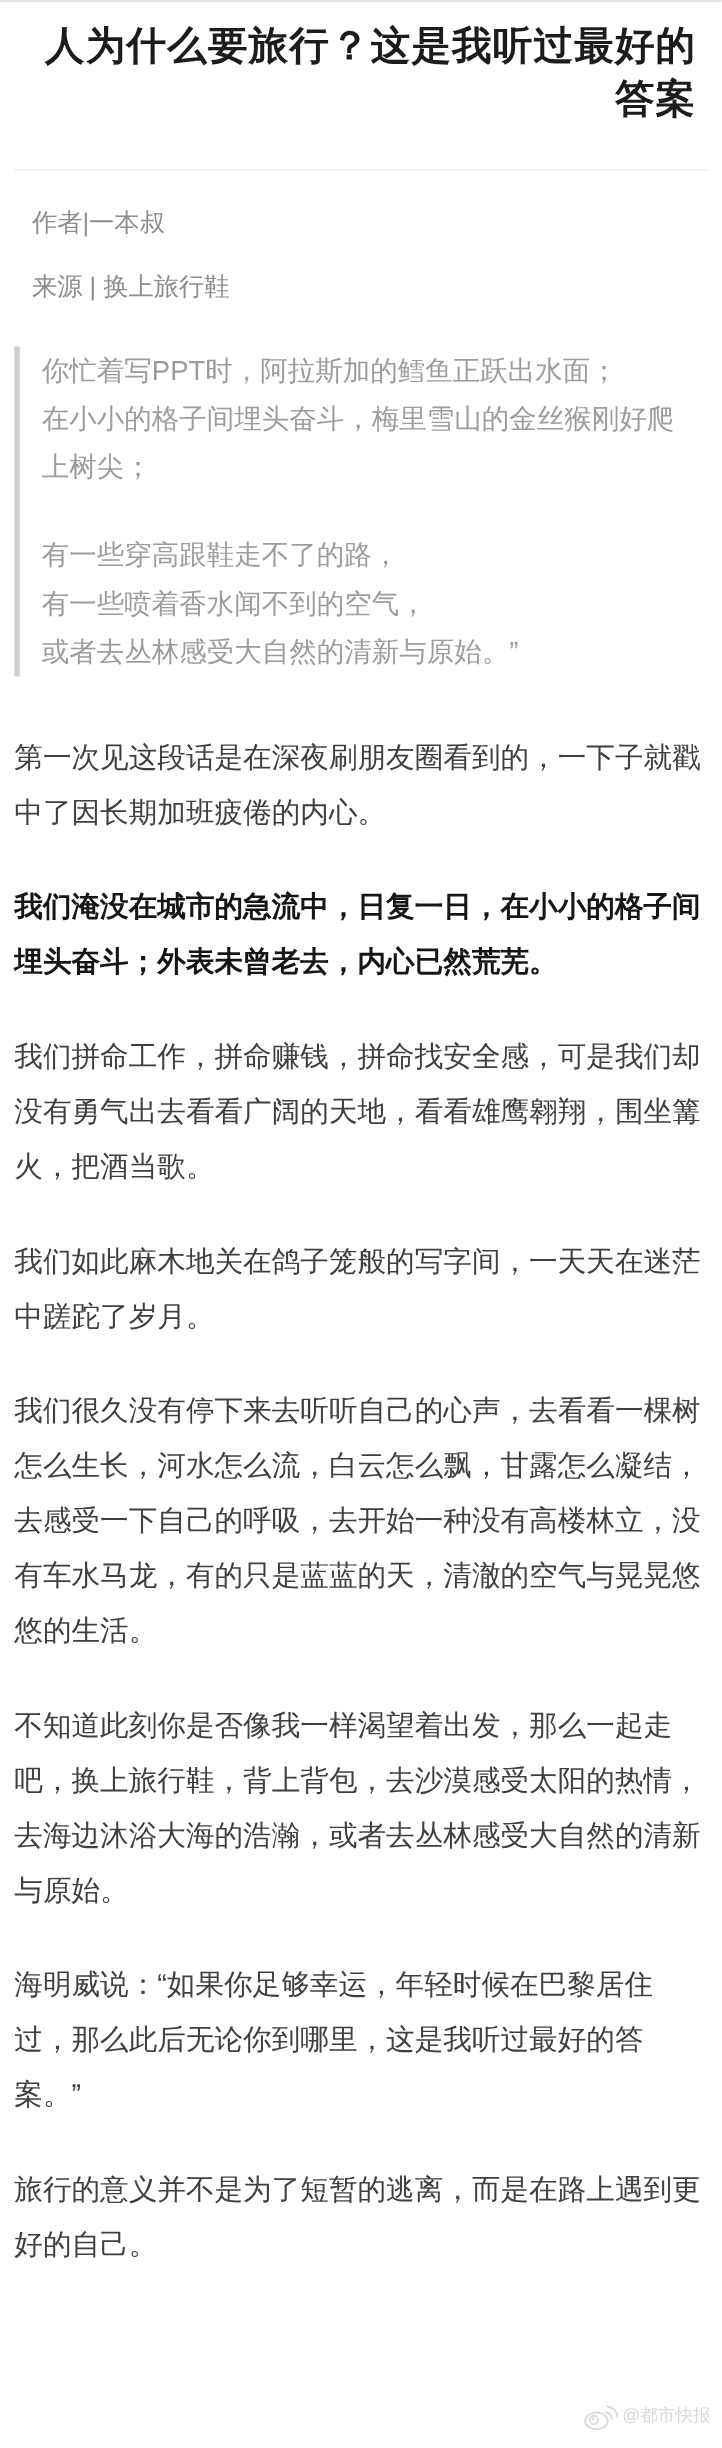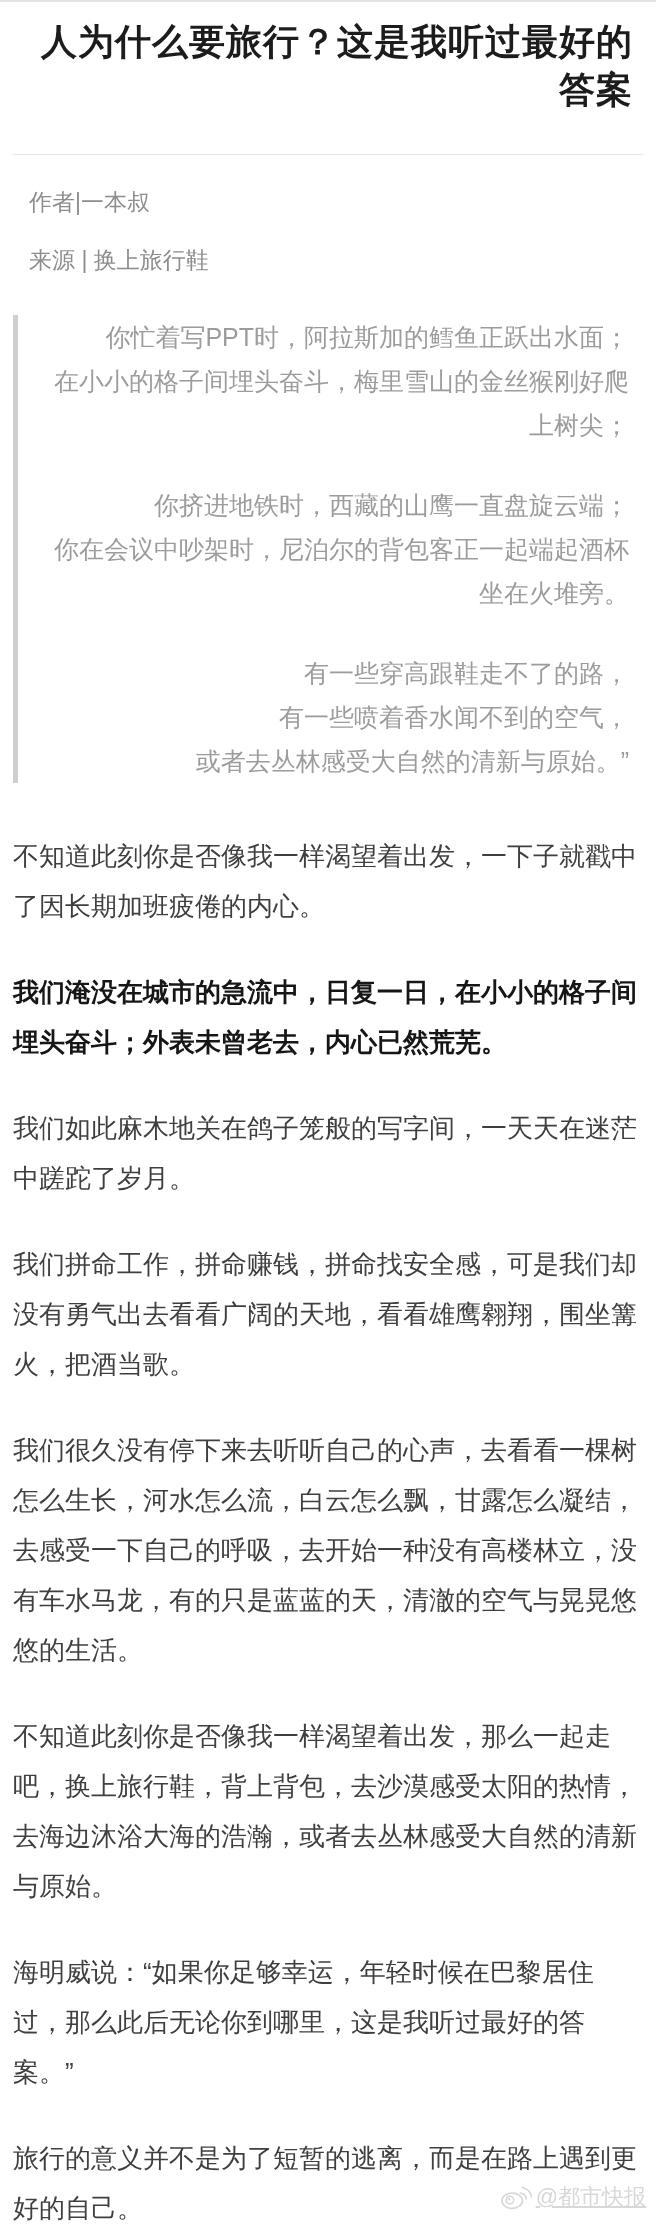--- a/index.html
+++ b/index.html
@@ -63,62 +63,57 @@
     font-weight: 700;
   }
   .watermark {
     position: absolute;
     right: 10px;
     top: 2180px;
     display: flex;
     align-items: center;
     gap: 4px;
     color: #d8d8d8;
-    font-size: 22px;
+    font-size: 16px;
     line-height: 30px;
     user-select: none;
-    text-decoration: underline;
   }
   .watermark svg { display: block; }
 </style>
 </head>
 <body>
 
 <div class="page">
 
   <h1 class="title">人为什么要旅行？这是我听过最好的答案</h1>
 
   <div class="divider"></div>
 
   <div class="byline">
     <p>作者|一本叔</p>
     <p>来源 | 换上旅行鞋</p>
   </div>
 
-  <blockquote class="quote" style="margin-left:0;margin-right:0;text-align:right;">
+  <blockquote class="quote" style="margin-left:0;margin-right:0;">
     <div class="stanza">
       <p>你忙着写PPT时，阿拉斯加的鳕鱼正跃出水面；</p>
       <p>在小小的格子间埋头奋斗，梅里雪山的金丝猴刚好爬上树尖；</p>
-    </div>
-    <div class="stanza">
-      <p>你挤进地铁时，西藏的山鹰一直盘旋云端；</p>
-      <p>你在会议中吵架时，尼泊尔的背包客正一起端起酒杯坐在火堆旁。</p>
     </div>
     <div class="stanza">
       <p>有一些穿高跟鞋走不了的路，</p>
       <p>有一些喷着香水闻不到的空气，</p>
       <p>或者去丛林感受大自然的清新与原始。”</p>
     </div>
   </blockquote>
 
   <div class="body-text">
-    <p class="para">不知道此刻你是否像我一样渴望着出发，一下子就戳中了因长期加班疲倦的内心。</p>
+    <p class="para">第一次见这段话是在深夜刷朋友圈看到的，一下子就戳中了因长期加班疲倦的内心。</p>
     <p class="para emphasis">我们淹没在城市的急流中，日复一日，在小小的格子间埋头奋斗；外表未曾老去，内心已然荒芜。</p>
+    <p class="para">我们拼命工作，拼命赚钱，拼命找安全感，可是我们却没有勇气出去看看广阔的天地，看看雄鹰翱翔，围坐篝火，把酒当歌。</p>
     <p class="para">我们如此麻木地关在鸽子笼般的写字间，一天天在迷茫中蹉跎了岁月。</p>
-    <p class="para">我们拼命工作，拼命赚钱，拼命找安全感，可是我们却没有勇气出去看看广阔的天地，看看雄鹰翱翔，围坐篝火，把酒当歌。</p>
     <p class="para">我们很久没有停下来去听听自己的心声，去看看一棵树怎么生长，河水怎么流，白云怎么飘，甘露怎么凝结，去感受一下自己的呼吸，去开始一种没有高楼林立，没有车水马龙，有的只是蓝蓝的天，清澈的空气与晃晃悠悠的生活。</p>
     <p class="para">不知道此刻你是否像我一样渴望着出发，那么一起走吧，换上旅行鞋，背上背包，去沙漠感受太阳的热情，去海边沐浴大海的浩瀚，或者去丛林感受大自然的清新与原始。</p>
     <p class="para">海明威说：“如果你足够幸运，年轻时候在巴黎居住过，那么此后无论你到哪里，这是我听过最好的答案。”</p>
     <p class="para">旅行的意义并不是为了短暂的逃离，而是在路上遇到更好的自己。</p>
   </div>
 
 </div>
 
 <div class="watermark">
   <span>

